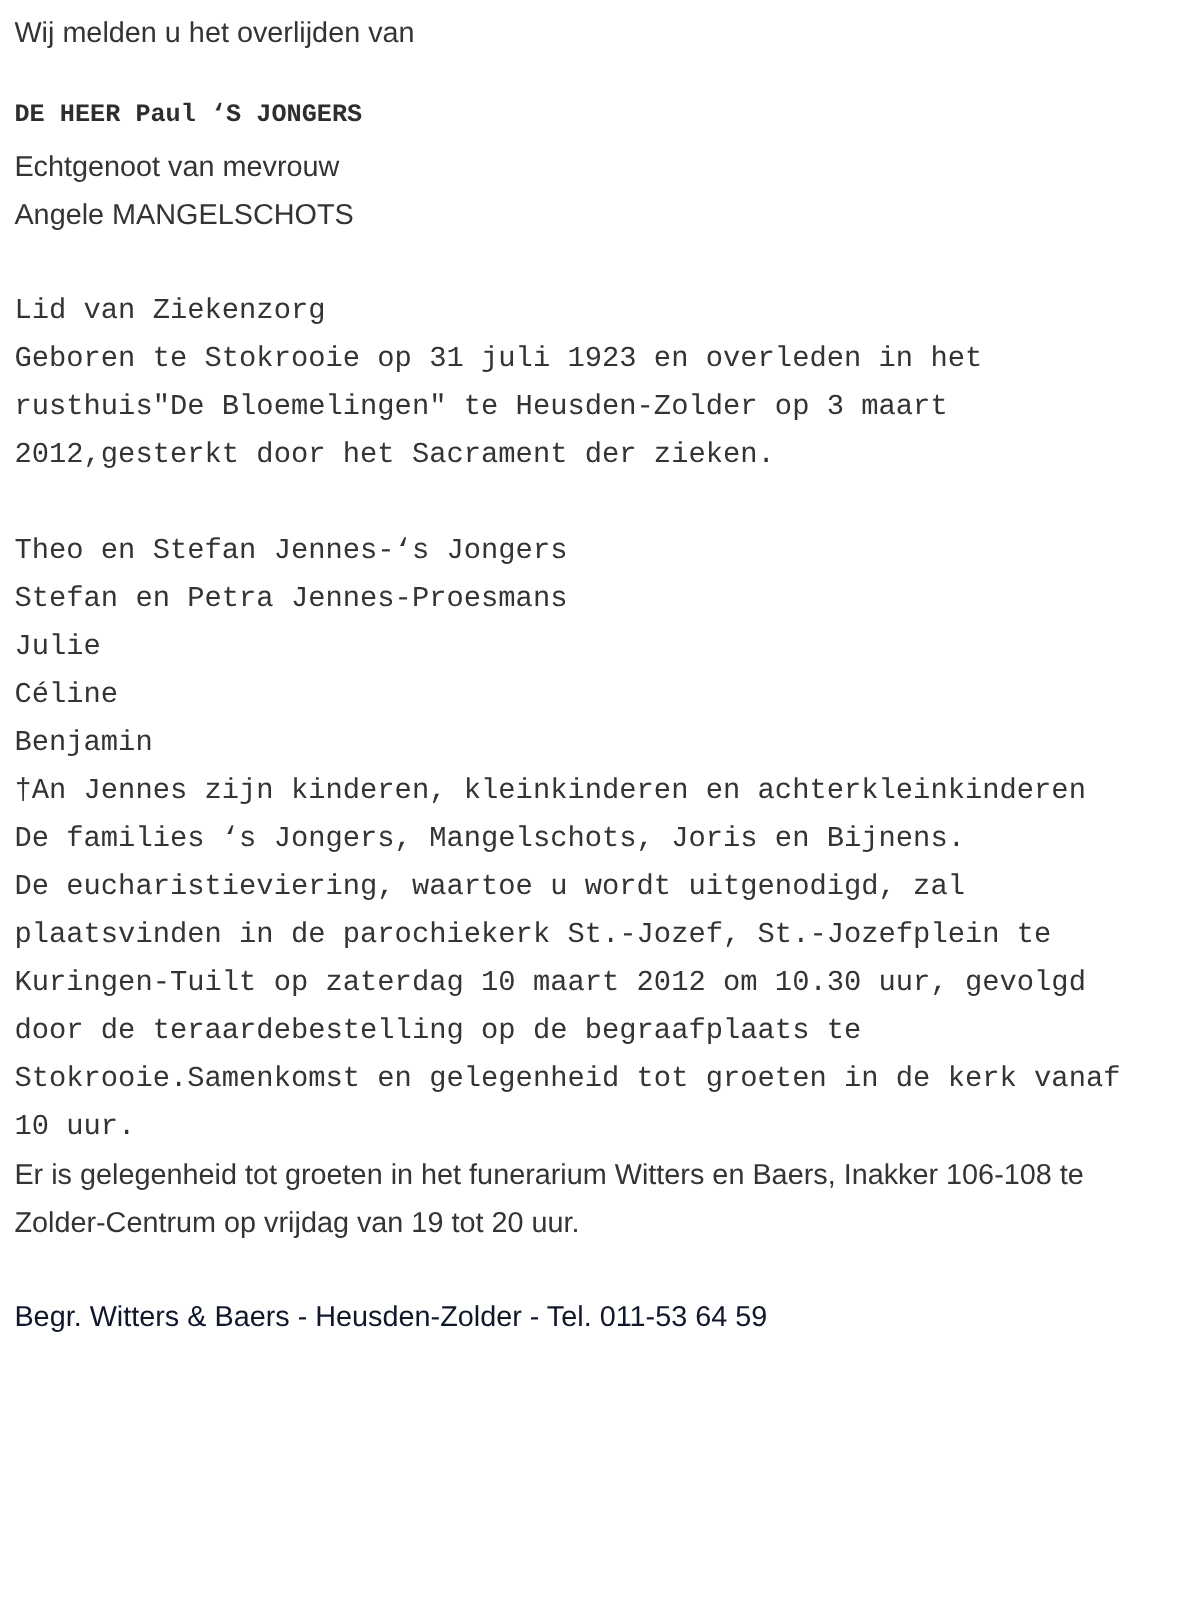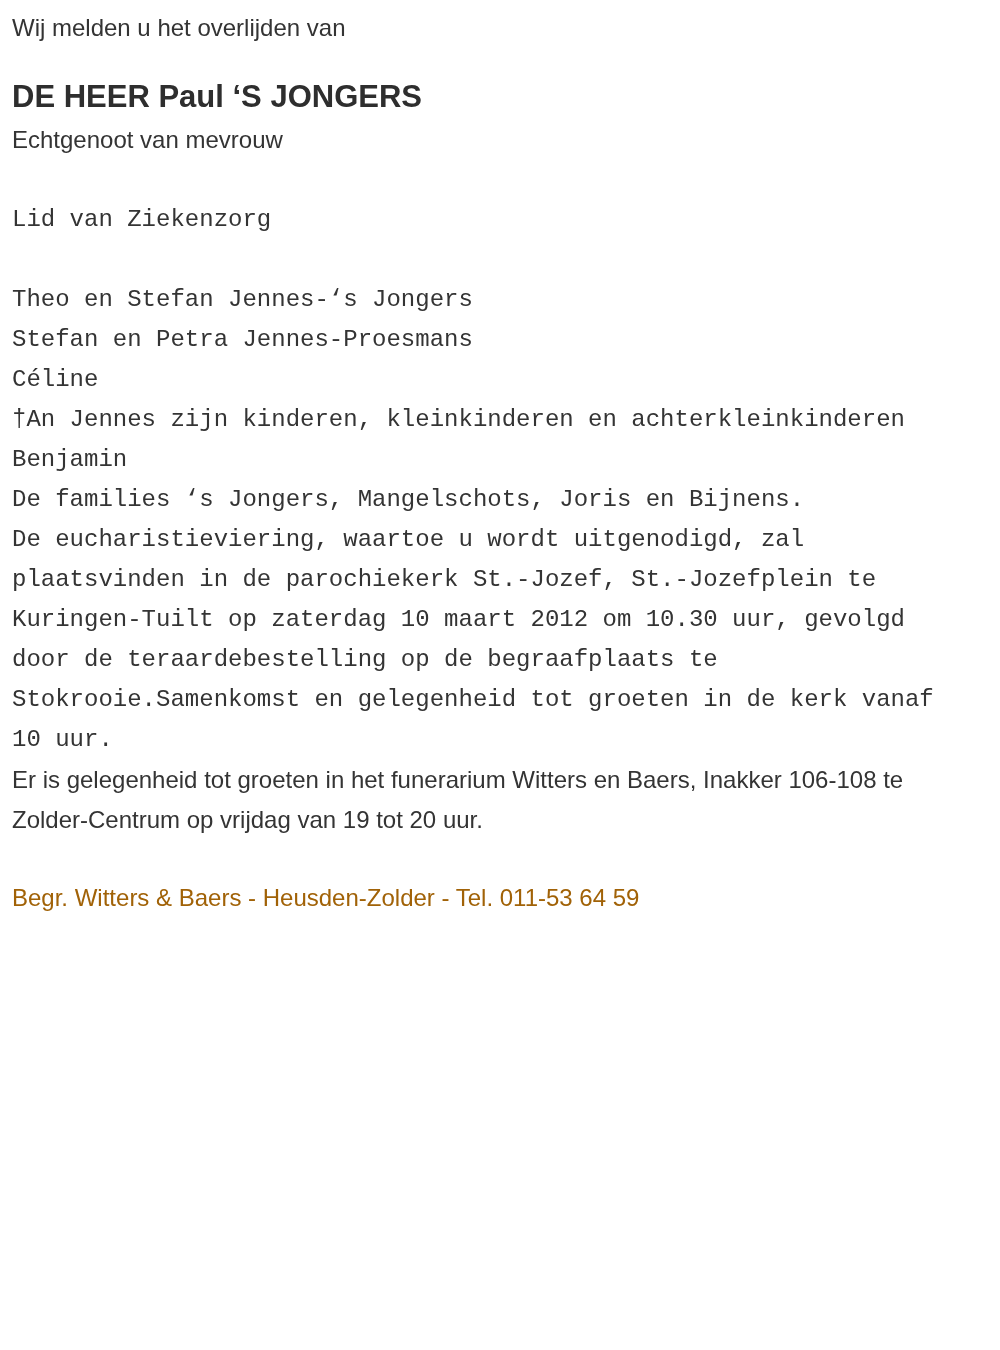--- a/index.html
+++ b/index.html
@@ -26,55 +26,59 @@
   }
   p.block {
     margin: 0;
   }
   .mt-block {
     margin-top: 40px;
     font-family: Liberation Mono, monospace;
   }
   h1.name {
     margin: 26px 0 0 0;
-    font-size: 31px;
+    font-size: 21px;
     line-height: 46px;
     font-weight: 700;
     color: #2e2e2e;
+    font-family: Liberation Mono, monospace;
   }
   .notice {
     margin-top: 56px;
   }
   .footer {
     margin-top: 38px;
     font-size: 24px;
     line-height: 40px;
-    color: #a16207;
+    color: #0f172a;
   }
 </style>
 </head>
 <body>
 
 <div class="page">
 
   <div class="line">Wij melden u het overlijden van</div>
 
   <h1 class="name">DE HEER Paul ‘S JONGERS</h1>
 
   <div class="line">Echtgenoot van mevrouw</div>
+  <div class="line">Angele MANGELSCHOTS</div>
 
   <div class="line mt-block">Lid van Ziekenzorg</div>
 
+  <p class="block mt-block">Geboren te Stokrooie op 31 juli 1923 en overleden in het rusthuis"De Bloemelingen" te Heusden-Zolder op 3 maart 2012,gesterkt door het Sacrament der zieken.</p>
 
   <div class="mt-block">
     <div class="family-line">Theo en Stefan Jennes-‘s Jongers</div>
     <div class="family-line">Stefan en Petra Jennes-Proesmans</div>
+    <div class="family-line">Julie</div>
     <div class="family-line">Céline</div>
+    <div class="family-line">Benjamin</div>
     <div class="family-line">†An Jennes zijn kinderen, kleinkinderen en achterkleinkinderen</div>
-    <div class="family-line">Benjamin</div>
     <div class="family-line">De families ‘s Jongers, Mangelschots, Joris en Bijnens.</div>
   </div>
 
   <p class="block mt-block">De eucharistieviering, waartoe u wordt uitgenodigd, zal plaatsvinden in de parochiekerk St.-Jozef, St.-Jozefplein te Kuringen-Tuilt op zaterdag 10 maart 2012 om 10.30 uur, gevolgd door de teraardebestelling op de begraafplaats te Stokrooie.Samenkomst en gelegenheid tot groeten in de kerk vanaf 10 uur.</p>
   <p class="block">Er is gelegenheid tot groeten in het funerarium Witters en Baers, Inakker 106-108 te Zolder-Centrum op vrijdag van 19 tot 20 uur.</p>
 
 
   <div class="footer">Begr. Witters &amp; Baers - Heusden-Zolder - Tel. 011-53 64 59</div>
 
 </div>

